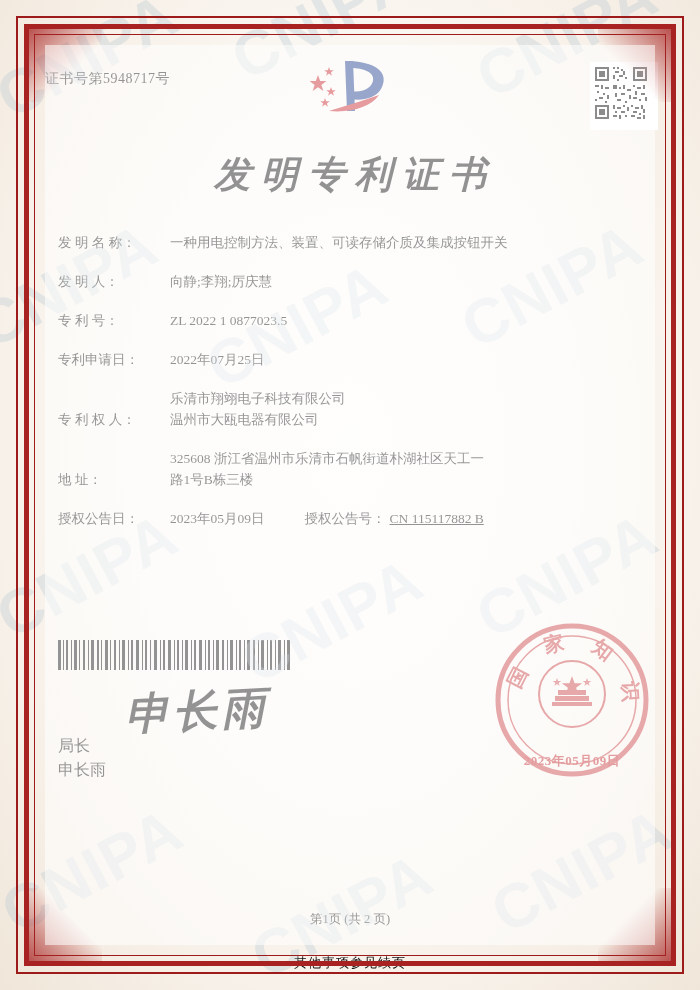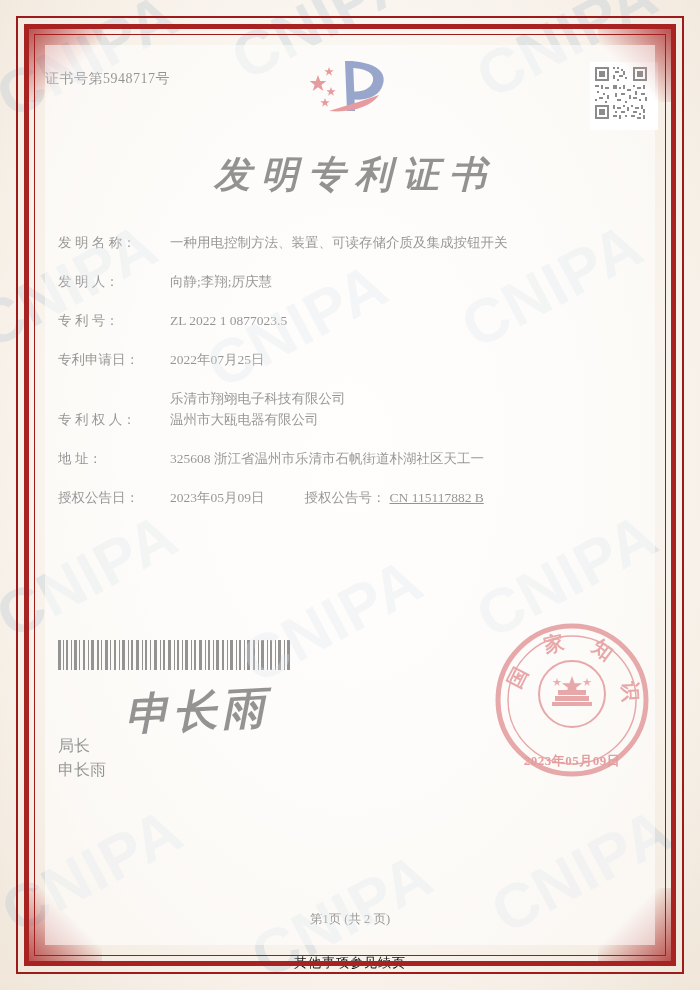--- a/index.html
+++ b/index.html
@@ -389,20 +389,21 @@
       <div class="fvalue">
         <span class="l2">乐清市翔翊电子科技有限公司</span>
         <span class="l2">温州市大瓯电器有限公司</span>
       </div>
     </div>
 
     <div class="frow">
       <div class="flabel">地 址：</div>
       <div class="fvalue">
         <span class="l2">325608 浙江省温州市乐清市石帆街道朴湖社区天工一</span>
+        <span class="l2">路1号B栋三楼</span>
       </div>
     </div>
 
     <div class="row-inline">
       <div class="flabel">授权公告日：</div>
       <div>2023年05月09日</div>
       <div class="inline-gap"></div>
       <div>授权公告号：</div>
       <div style="margin-left:4px;text-decoration:underline;">CN 115117882 B</div>
     </div>

